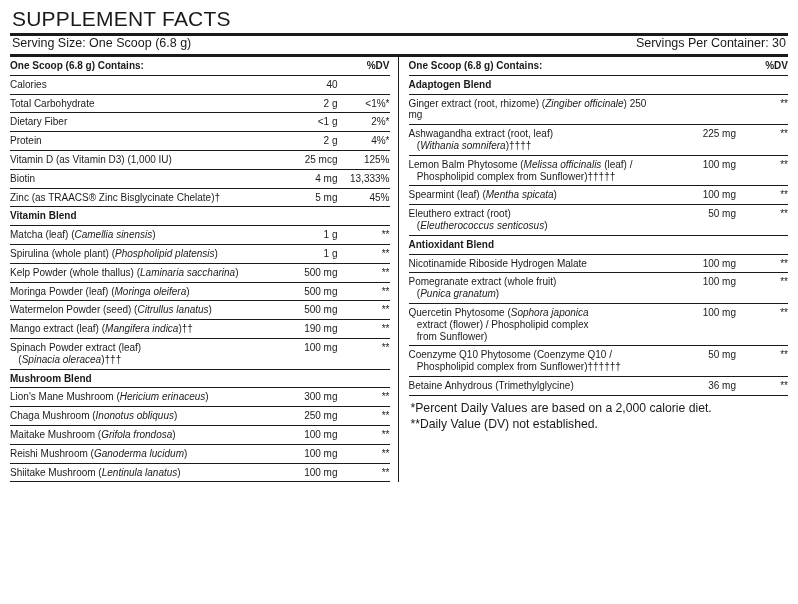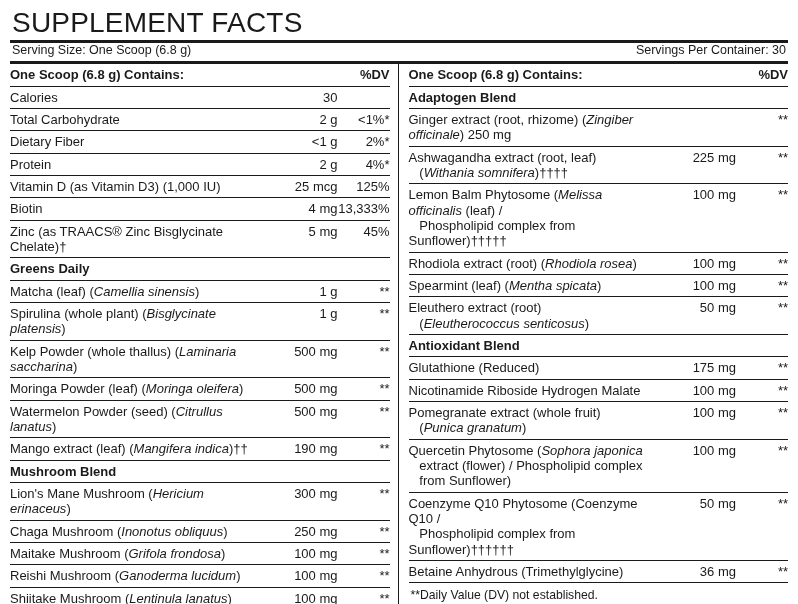--- a/index.html
+++ b/index.html
@@ -15,21 +15,21 @@
     -webkit-font-smoothing: antialiased;
   }
   #panel {
     position: relative;
     width: 798px;
     height: 604px;
     box-sizing: border-box;
     padding: 6px 10px 4px 10px;
   }
   .title {
-    font-size: 28px;
+    font-size: 21px;
     letter-spacing: 0.2px;
     font-weight: 400;
     padding: 2px 0 3px 2px;
     line-height: 1.05;
   }
   .rule-heavy {
     border-bottom: 3px solid #1a1a1a;
     margin: 0 0 0 0;
   }
   .serving-row {
@@ -51,21 +51,21 @@
     padding-right: 0;
   }
   .col-right {
     padding-left: 10px;
     border-left: 1px solid #1a1a1a;
     margin-left: 8px;
   }
   table.facts {
     width: 100%;
     border-collapse: collapse;
-    font-size: 13px;
+    font-size: 10px;
     table-layout: fixed;
   }
   table.facts td {
     padding: 3px 0 3px 0;
     vertical-align: top;
     border-bottom: 1px solid #1a1a1a;
     line-height: 1.18;
   }
   td.name {
     text-align: left;
@@ -120,21 +120,21 @@
     <div class="col col-left">
       <table class="facts">
         <tbody id="left-body">
             <tr class="hdr">
               <td class="name">One Scoop (6.8 g) Contains:</td>
               <td class="amt"></td>
               <td class="dv">%DV</td>
             </tr>
             <tr>
               <td class="name">Calories</td>
-              <td class="amt">30</td>
+              <td class="amt">40</td>
               <td class="dv"></td>
             </tr>
             <tr>
               <td class="name">Total Carbohydrate</td>
               <td class="amt">2 g</td>
               <td class="dv">&lt;1%*</td>
             </tr>
             <tr>
               <td class="name indent1">Dietary Fiber</td>
               <td class="amt">&lt;1 g</td>
@@ -154,31 +154,31 @@
               <td class="name">Biotin</td>
               <td class="amt">4 mg</td>
               <td class="dv">13,333%</td>
             </tr>
             <tr>
               <td class="name">Zinc (as TRAACS® Zinc Bisglycinate Chelate)†</td>
               <td class="amt">5 mg</td>
               <td class="dv">45%</td>
             </tr>
             <tr class="blend">
-              <td class="name">Greens Daily</td>
+              <td class="name">Vitamin Blend</td>
               <td class="amt"></td>
               <td class="dv"></td>
             </tr>
             <tr>
               <td class="name indent1">Matcha (leaf) (<i>Camellia sinensis</i>)</td>
               <td class="amt">1 g</td>
               <td class="dv">**</td>
             </tr>
             <tr>
-              <td class="name indent1">Spirulina (whole plant) (<i>Bisglycinate platensis</i>)</td>
+              <td class="name indent1">Spirulina (whole plant) (<i>Phospholipid platensis</i>)</td>
               <td class="amt">1 g</td>
               <td class="dv">**</td>
             </tr>
             <tr>
               <td class="name indent1">Kelp Powder (whole thallus) (<i>Laminaria saccharina</i>)</td>
               <td class="amt">500 mg</td>
               <td class="dv">**</td>
             </tr>
             <tr>
               <td class="name indent1">Moringa Powder (leaf) (<i>Moringa oleifera</i>)</td>
@@ -186,20 +186,25 @@
               <td class="dv">**</td>
             </tr>
             <tr>
               <td class="name indent1">Watermelon Powder (seed) (<i>Citrullus lanatus</i>)</td>
               <td class="amt">500 mg</td>
               <td class="dv">**</td>
             </tr>
             <tr>
               <td class="name indent1">Mango extract (leaf) (<i>Mangifera indica</i>)††</td>
               <td class="amt">190 mg</td>
+              <td class="dv">**</td>
+            </tr>
+            <tr>
+              <td class="name indent1">Spinach Powder extract (leaf)<br>&nbsp;&nbsp;&nbsp;(<i>Spinacia oleracea</i>)†††</td>
+              <td class="amt">100 mg</td>
               <td class="dv">**</td>
             </tr>
             <tr class="blend">
               <td class="name">Mushroom Blend</td>
               <td class="amt"></td>
               <td class="dv"></td>
             </tr>
             <tr>
               <td class="name indent1">Lion's Mane Mushroom (<i>Hericium erinaceus</i>)</td>
               <td class="amt">300 mg</td>
@@ -251,43 +256,33 @@
               <td class="name indent1">Ashwagandha extract (root, leaf)<br>&nbsp;&nbsp;&nbsp;(<i>Withania somnifera</i>)††††</td>
               <td class="amt">225 mg</td>
               <td class="dv">**</td>
             </tr>
             <tr>
               <td class="name indent1">Lemon Balm Phytosome (<i>Melissa officinalis</i> (leaf) /<br>&nbsp;&nbsp;&nbsp;Phospholipid complex from Sunflower)†††††</td>
               <td class="amt">100 mg</td>
               <td class="dv">**</td>
             </tr>
             <tr>
-              <td class="name indent1">Rhodiola extract (root) (<i>Rhodiola rosea</i>)</td>
-              <td class="amt">100 mg</td>
-              <td class="dv">**</td>
-            </tr>
-            <tr>
               <td class="name indent1">Spearmint (leaf) (<i>Mentha spicata</i>)</td>
               <td class="amt">100 mg</td>
               <td class="dv">**</td>
             </tr>
             <tr>
               <td class="name indent1">Eleuthero extract (root)<br>&nbsp;&nbsp;&nbsp;(<i>Eleutherococcus senticosus</i>)</td>
               <td class="amt">50 mg</td>
               <td class="dv">**</td>
             </tr>
             <tr class="blend">
               <td class="name">Antioxidant Blend</td>
               <td class="amt"></td>
               <td class="dv"></td>
-            </tr>
-            <tr>
-              <td class="name indent1">Glutathione (Reduced)</td>
-              <td class="amt">175 mg</td>
-              <td class="dv">**</td>
             </tr>
             <tr>
               <td class="name indent1">Nicotinamide Riboside Hydrogen Malate</td>
               <td class="amt">100 mg</td>
               <td class="dv">**</td>
             </tr>
             <tr>
               <td class="name indent1">Pomegranate extract (whole fruit)<br>&nbsp;&nbsp;&nbsp;(<i>Punica granatum</i>)</td>
               <td class="amt">100 mg</td>
               <td class="dv">**</td>
@@ -303,19 +298,20 @@
               <td class="dv">**</td>
             </tr>
             <tr>
               <td class="name indent1">Betaine Anhydrous (Trimethylglycine)</td>
               <td class="amt">36 mg</td>
               <td class="dv">**</td>
             </tr>
           </tbody>
       </table>
       <div class="footnotes">
+        <div>*Percent Daily Values are based on a 2,000 calorie diet.</div>
         <div>**Daily Value (DV) not established.</div>
       </div>
     </div>
 
   </div>
 
 </div>
 
 </body></html>

